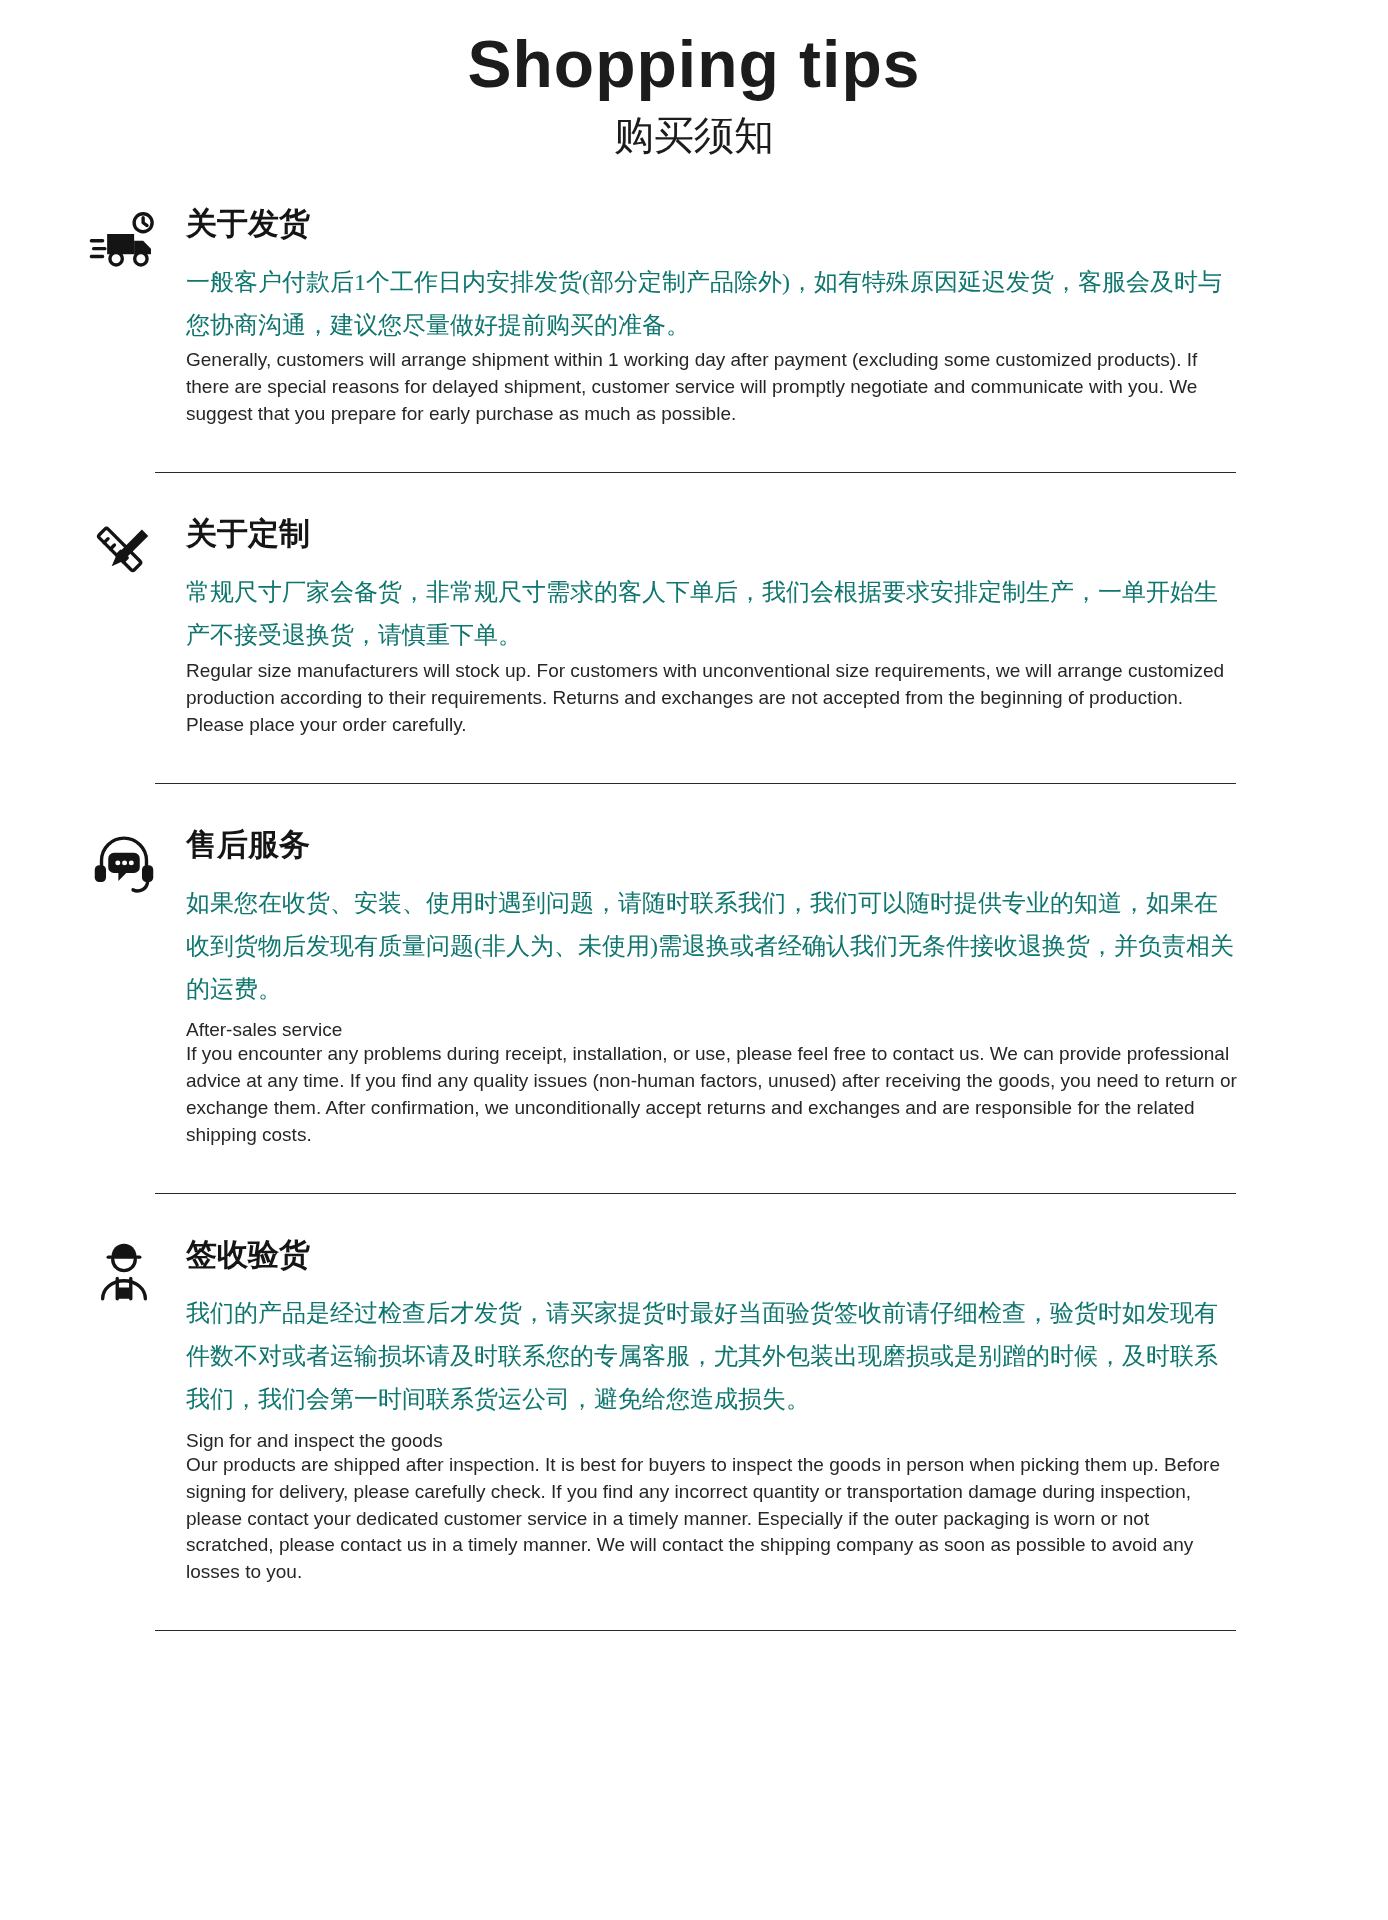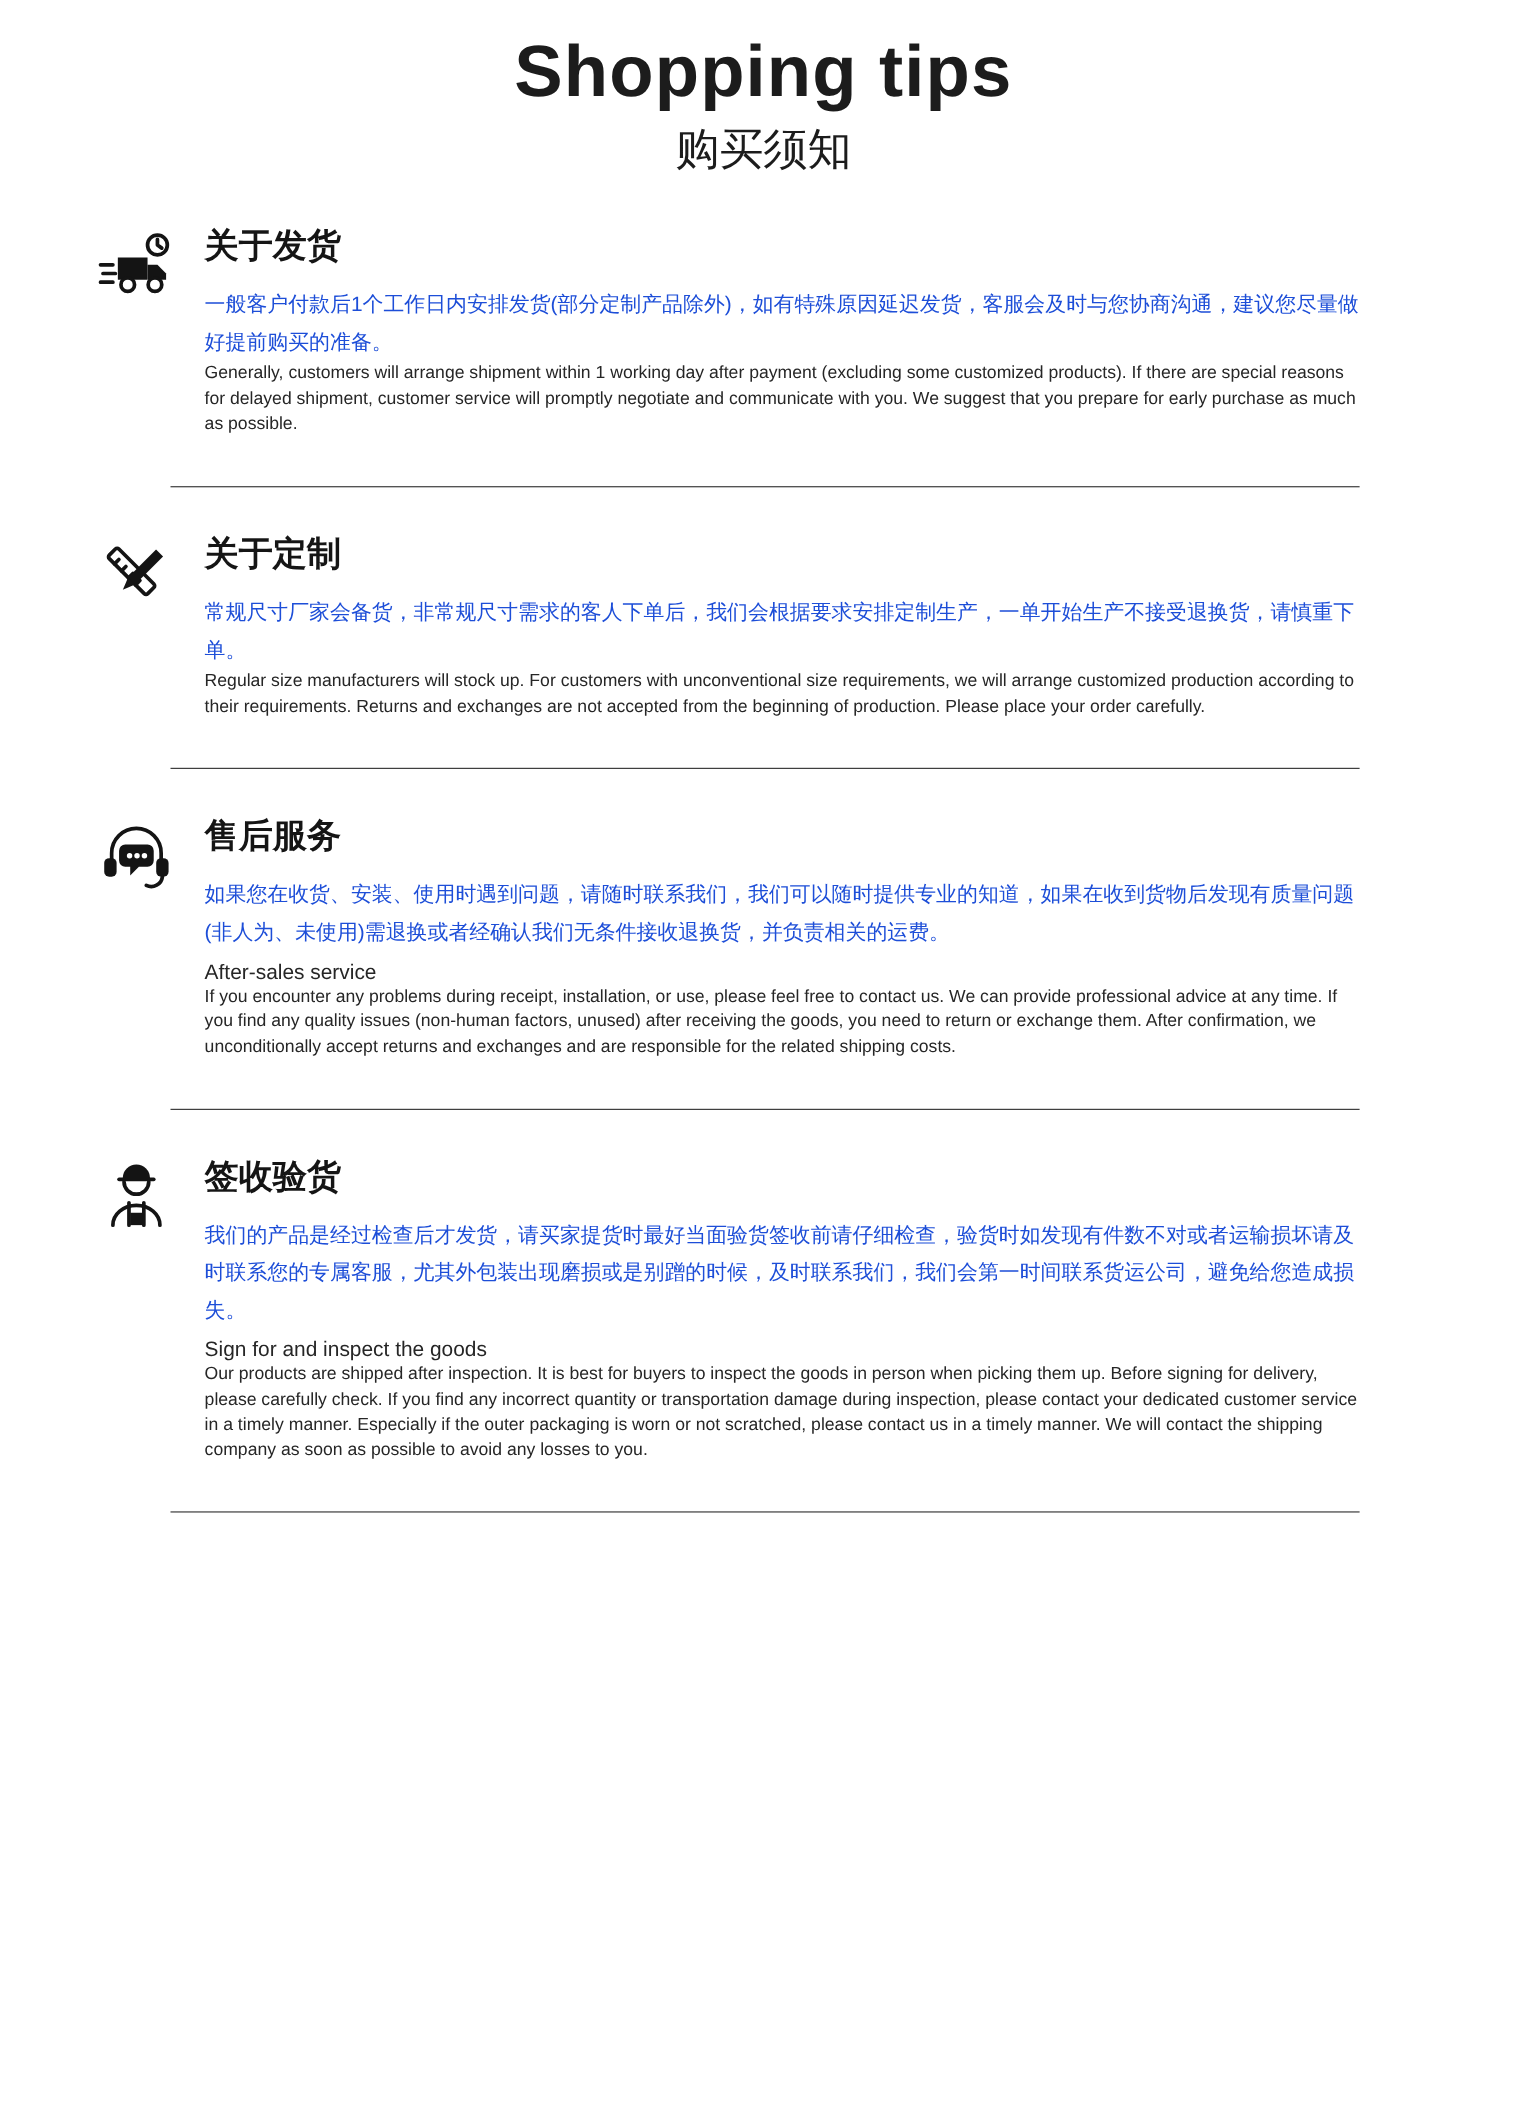--- a/index.html
+++ b/index.html
@@ -14,23 +14,23 @@
   .header { text-align:center; padding-top:26px; }
   .title   { font-size:66px; font-weight:800; letter-spacing:1px; color:#1c1c1c; }
   .subtitle{ font-size:40px; font-weight:500; margin-top:6px; color:#1c1c1c; }
 
   .section { display:flex; align-items:flex-start; padding:40px 150px 0 88px; }
   .icon-col { flex:0 0 98px; padding-top:4px; }
   .icon-col svg { width:72px; height:72px; display:block; }
   .content { flex:1; }
 
   .heading-zh { font-size:31px; font-weight:700; color:#151515; margin-bottom:16px; }
-  .body-zh    { font-size:19px; line-height:1.8; color:#1d4ed8; }
+  .body-zh    { font-size:24px; line-height:1.8; color:#0f766e;font-family:Liberation Serif, serif; }
   .heading-en { font-size:19px; color:#262626; margin-top:8px; }
-  .body-en    { font-size:16px; line-height:1.42; color:#262626; }
+  .body-en    { font-size:19px; line-height:1.42; color:#262626; }
 
   .divider { border:none; border-top:1px solid #2b2b2b; margin:44px 152px 0 155px; height:0; }
 
   .ink   { stroke:#141414; fill:none; stroke-width:3; stroke-linecap:round; stroke-linejoin:round; }
   .fillk { fill:#141414; stroke:none; }
 </style>
 </head>
 <body>
 
 <div class="page">

